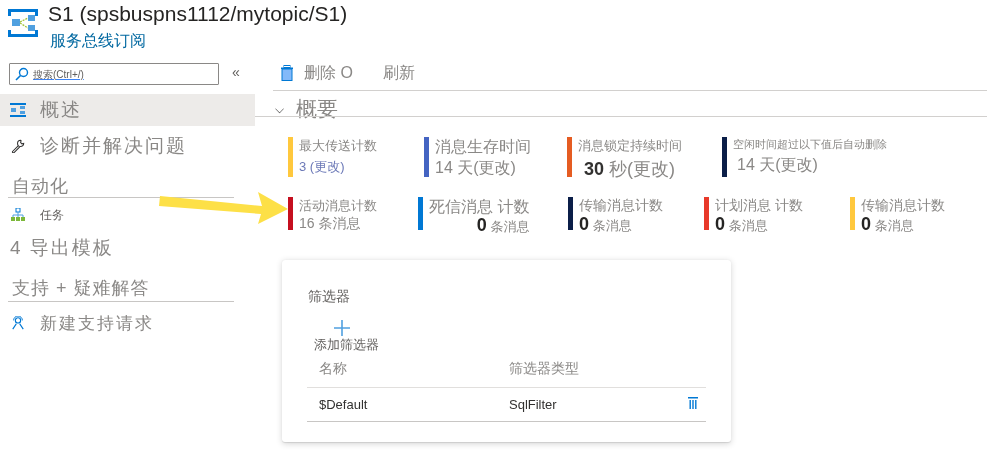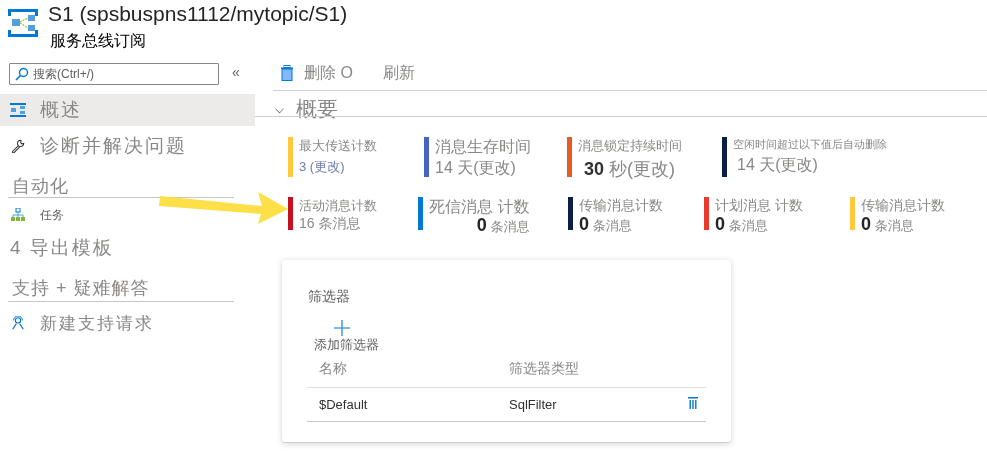--- a/index.html
+++ b/index.html
@@ -2,27 +2,27 @@
 <html><head>
   <meta charset="utf-8">
   <style>
     * { box-sizing: border-box; margin: 0; padding: 0; }
     html, body { width: 987px; height: 469px; background: #ffffff; overflow: hidden; }
     body { font-family: "Liberation Sans", "DejaVu Sans", sans-serif; color: #323130; position: relative; }
 
     .header { position: absolute; left: 0; top: 0; width: 886px; height: 56px; }
     .header .logo { position: absolute; left: 8px; top: 9px; width: 30px; height: 28px; }
     .header .title { position: absolute; left: 48px; top: 2px; font-size: 21px; color: #252423; white-space: nowrap; }
-    .header .subtitle { position: absolute; left: 50px; top: 31px; font-size: 16px; color: #000000; }
+    .header .subtitle { position: absolute; left: 50px; top: 31px; font-size: 16px; color: #0369a1; }
 
     
     .sidebar { position: absolute; left: 0; top: 56px; width: 255px; height: 413px; }
     .search-box { position: absolute; left: 9px; top: 7px; width: 210px; height: 22px; border: 1px solid #8a8886; border-radius: 1px; display: flex; align-items: center; padding-left: 5px; }
     .search-box .icon { width: 14px; height: 14px; margin-right: 4px; }
-    .search-box input { border: none; outline: none; font-size: 12px; color: #c2410c; width: 180px; background: transparent; font-family: "Liberation Sans", sans-serif; }
+    .search-box input { border: none; outline: none; font-size: 10px; color: #3b82f6; width: 180px; background: transparent; font-family: "Liberation Sans", sans-serif; text-decoration: underline; }
     .search-box input::placeholder { color: #605e5c; }
     .collapse-btn { position: absolute; left: 232px; top: 8px; font-size: 14px; color: #605e5c; cursor: pointer; }
 
     .nav-item { position: absolute; left: 0; width: 255px; display: flex; align-items: center; cursor: pointer; }
     .nav-item.active { background: #edebe9; }
     .nav-item .nav-icon { width: 16px; height: 14px; margin-left: 10px; margin-right: 14px; display: inline-flex; }
     .nav-item .label { font-size: 19px; color: #8a8886; letter-spacing: 2px; }
     .nav-item .label.small { font-size: 12px; letter-spacing: 0; color: #605e5c; }
 
     .nav-group { position: absolute; left: 12px; font-size: 18px; color: #8a8886; letter-spacing: 1px; }

